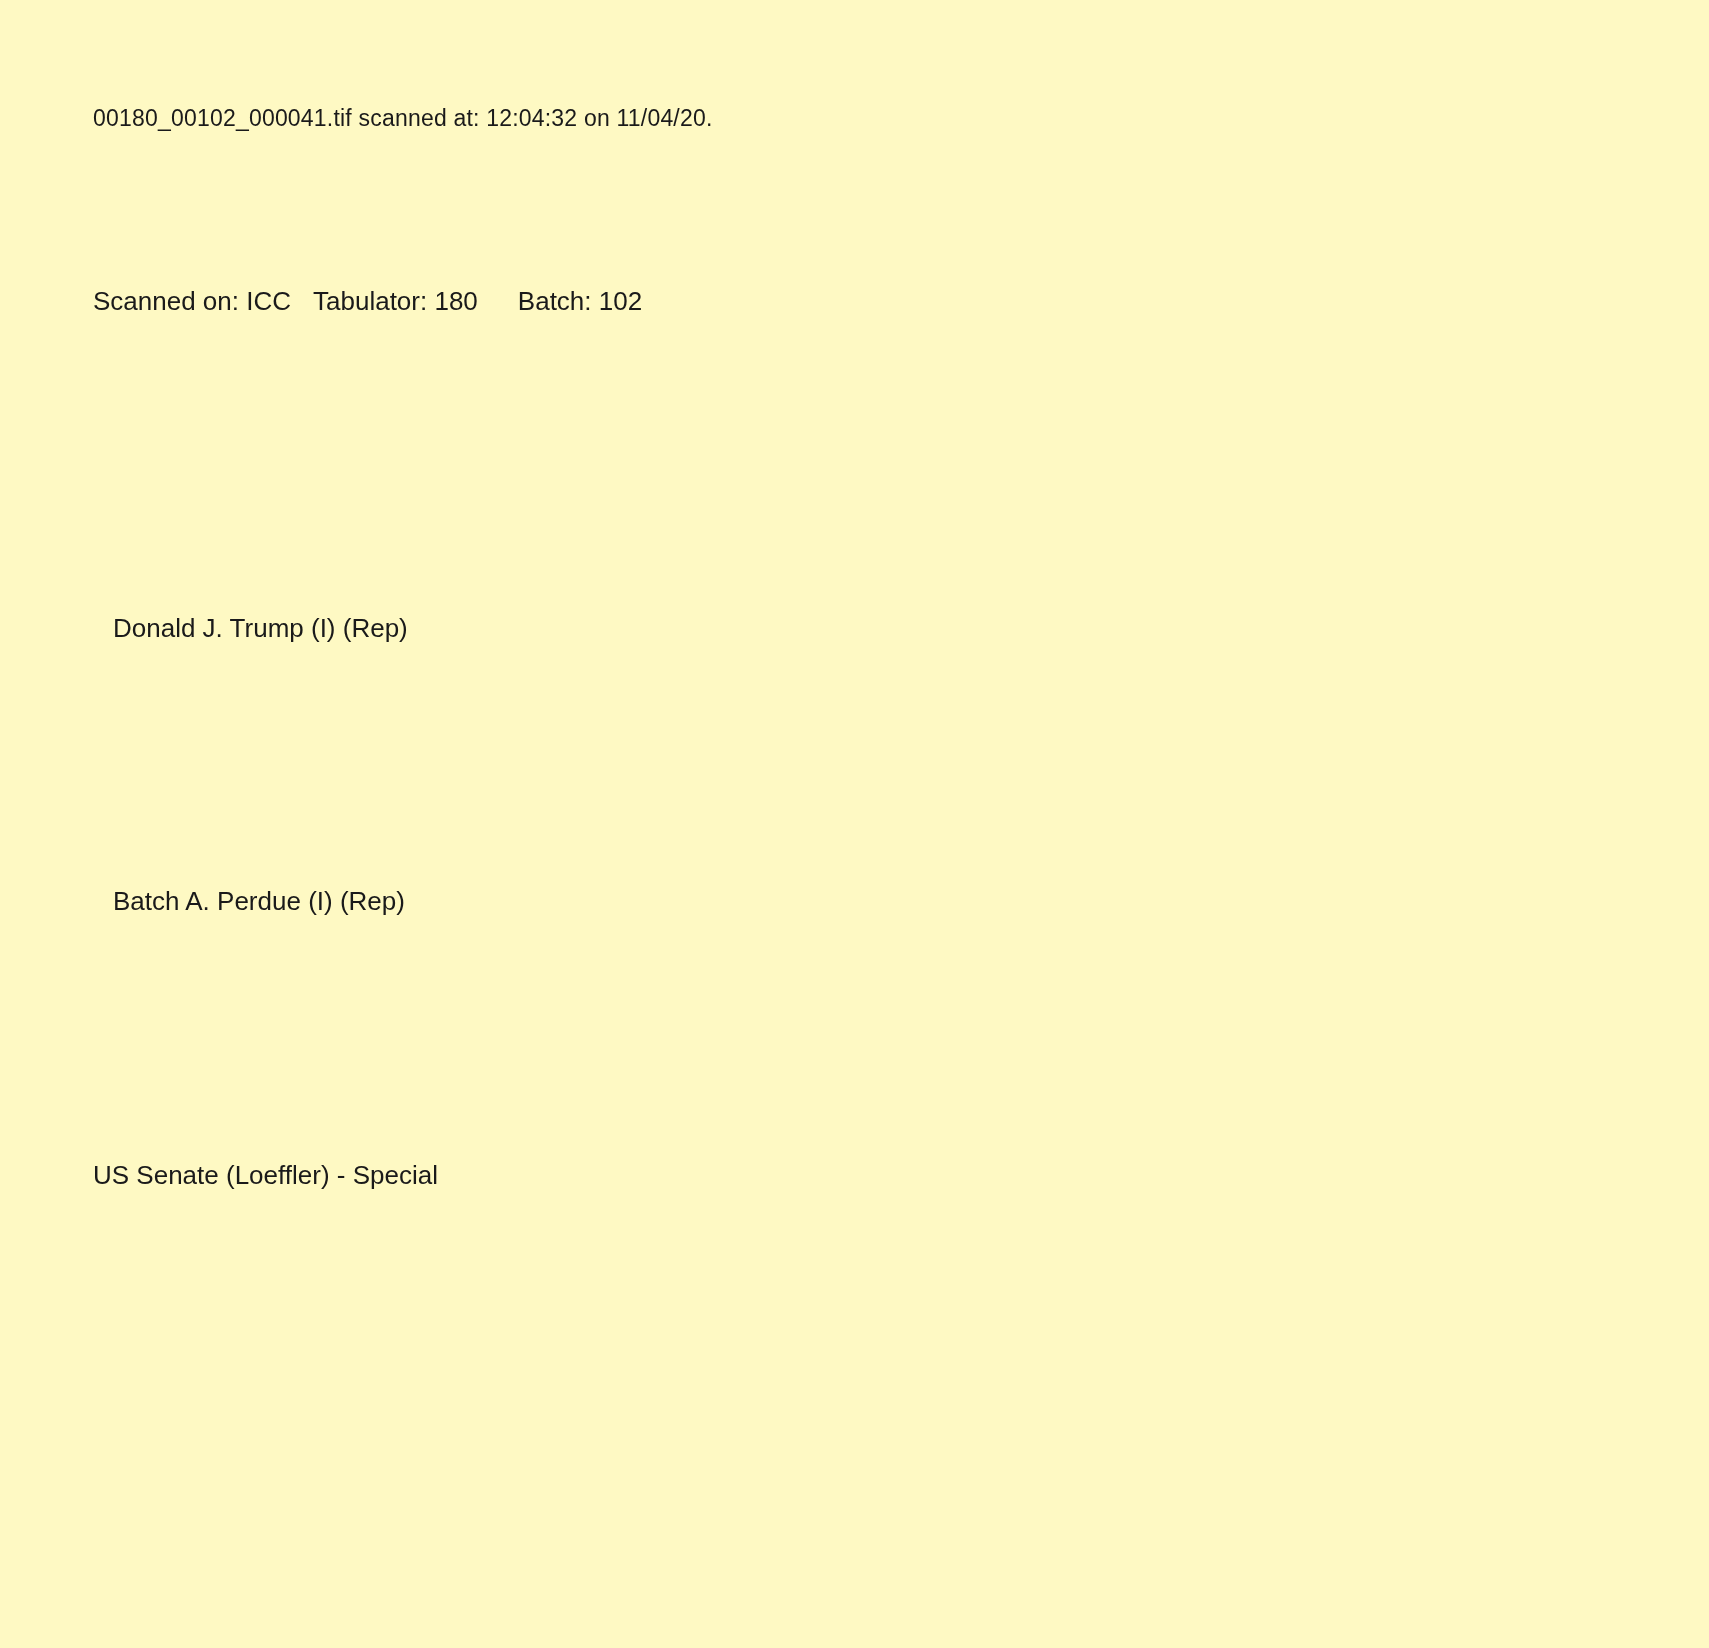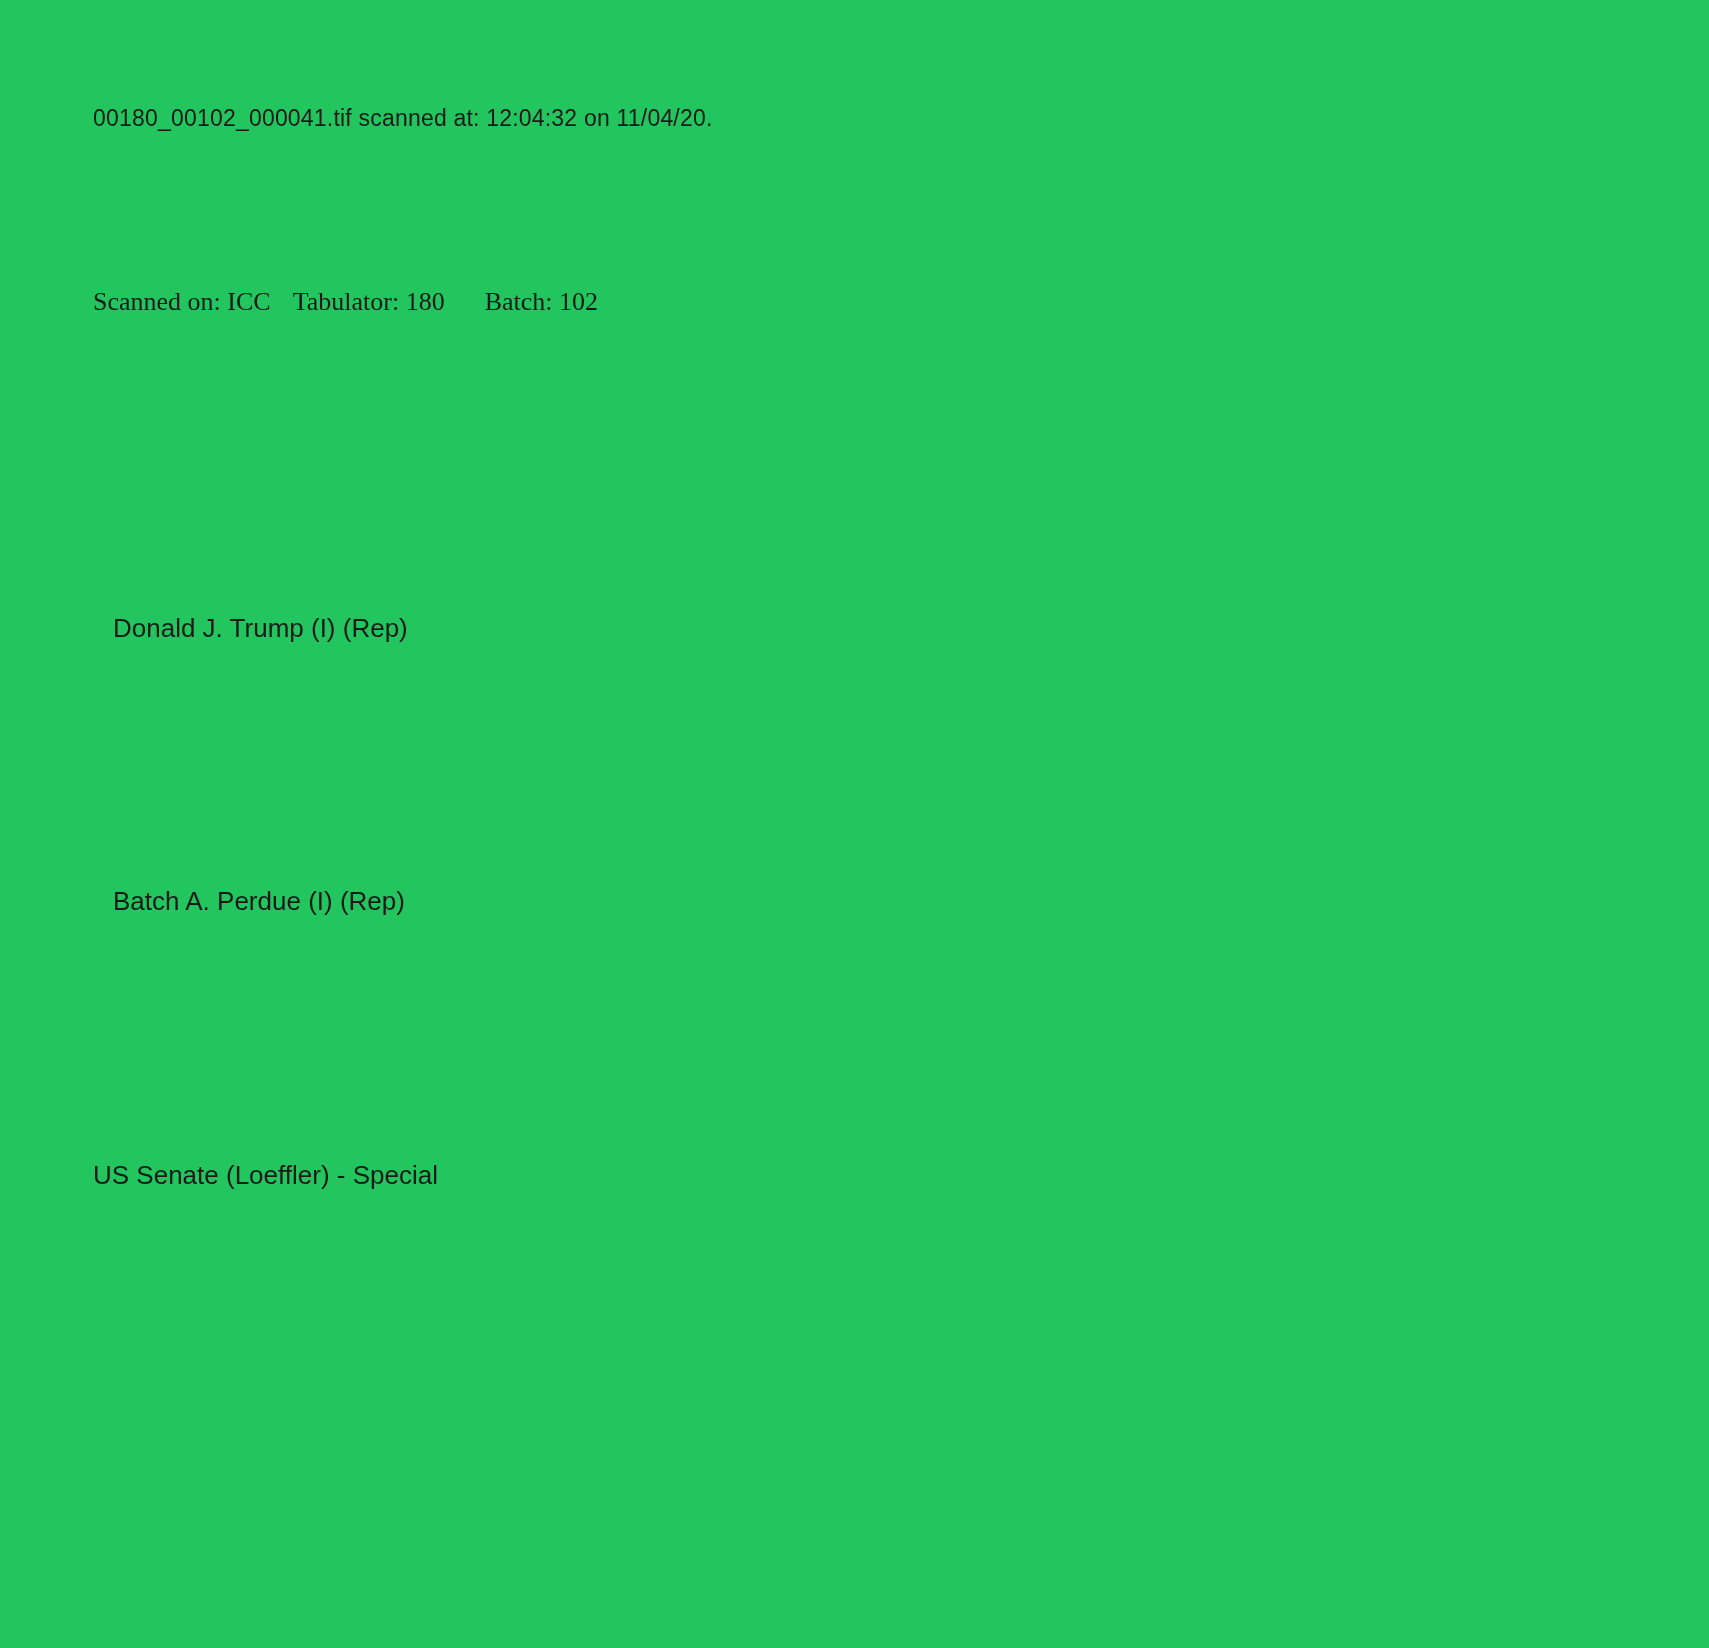--- a/index.html
+++ b/index.html
@@ -4,21 +4,21 @@
 <style>
   html, body {
     margin: 0;
     padding: 0;
     background: #ffffff;
   }
   .page {
     position: relative;
     width: 1709px;
     height: 1648px;
-    background: #22c55e;
+    background: #fef9c3;
     color: #1a1a1a;
     font-family: "Liberation Sans", "DejaVu Sans", sans-serif;
     overflow: hidden;
   }
   .content {
     position: absolute;
     left: 93px;
     top: 50px;
     right: 40px;
     white-space: pre-wrap;
@@ -26,21 +26,21 @@
   .scan-line {
     font-size: 23px;
     line-height: 29px;
     letter-spacing: 0.2px;
   }
   .scan-meta {
     margin-top: 27px;
     font-size: 26px;
     line-height: 35px;
   }
-  .meta-row { display: block; font-family: Liberation Serif, serif; }
+  .meta-row { display: block; }
   .meta-gap-sm { display: inline-block; width: 22px; }
   .meta-gap-lg { display: inline-block; width: 40px; }
   .meta-gap-id { display: inline-block; width: 14px; }
   .contest-list {
     margin-top: 31px;
     font-size: 26px;
     line-height: 34.2px;
   }
   .contest-name {
     

